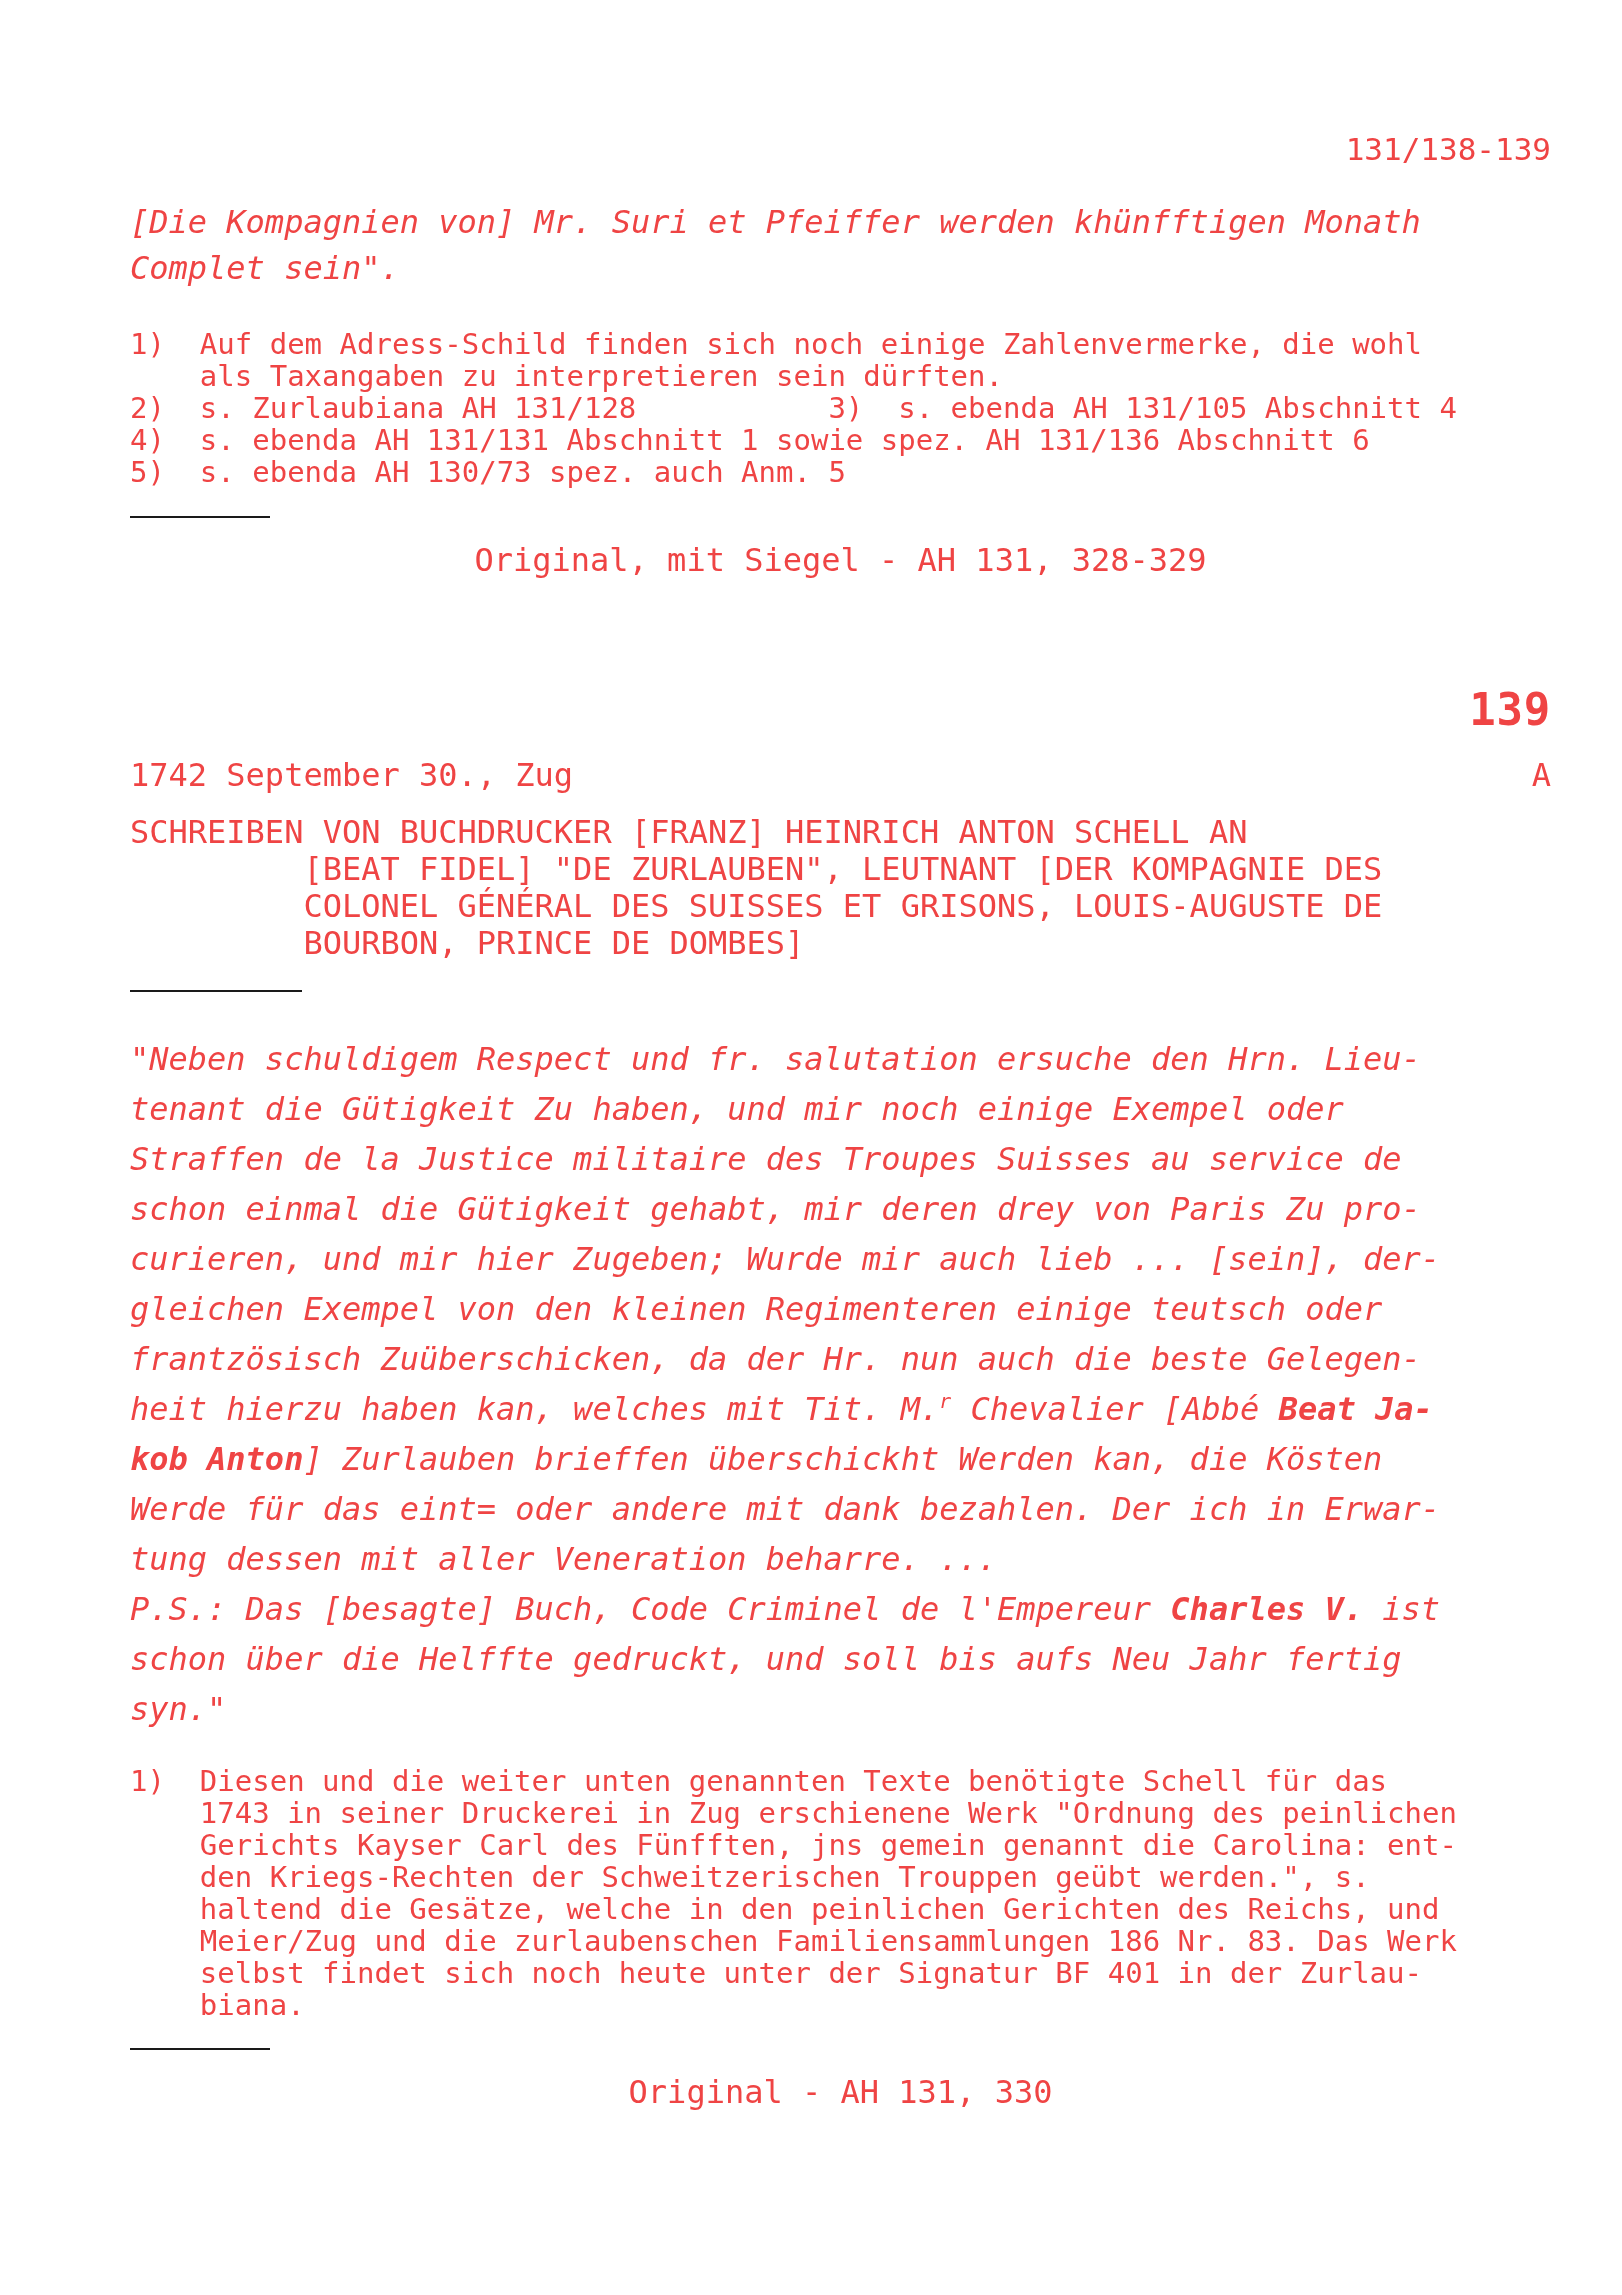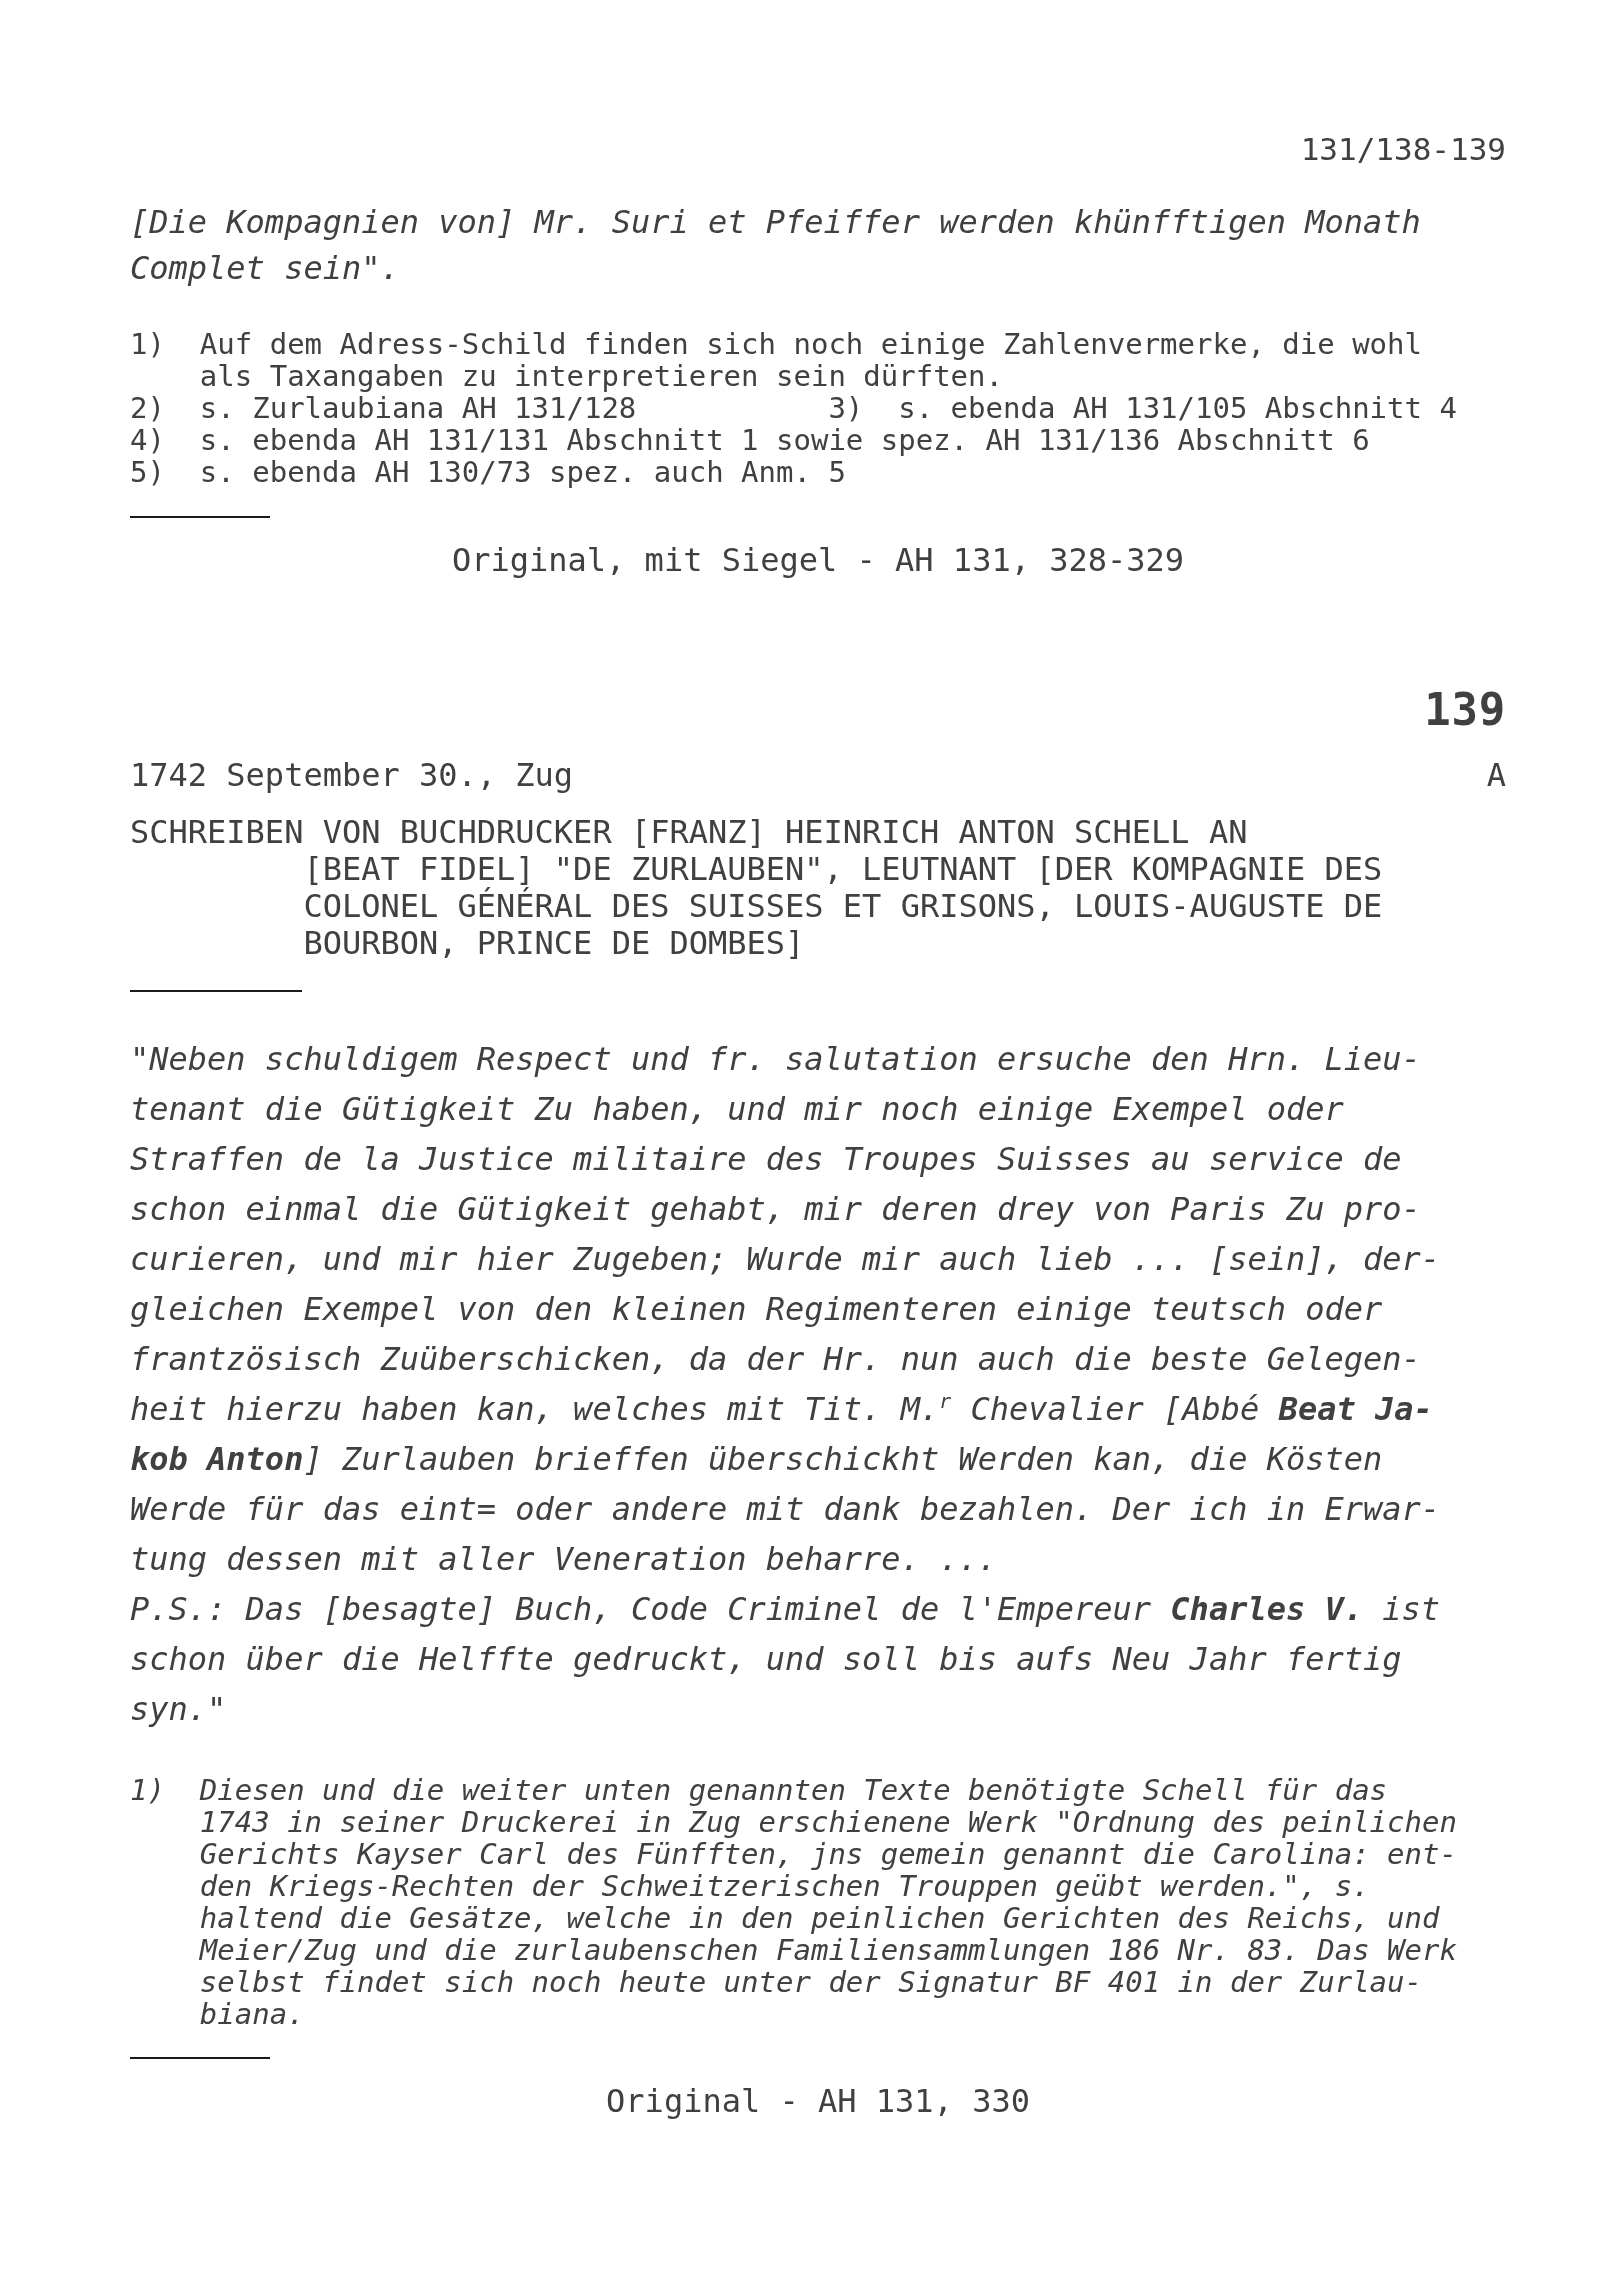--- a/index.html
+++ b/index.html
@@ -2,23 +2,23 @@
 <html style="font-size:13px"><head>
 <meta charset="utf-8">
 <style>
   * { margin: 0; padding: 0; box-sizing: border-box; }
   html, body { background: #ffffff; }
   .page {
     position: relative;
     width: 1622px;
     height: 2295px;
     background: #ffffff;
-    color: #404040;
+    color: #ef4444;
     font-family: "DejaVu Sans Mono", "Liberation Mono", monospace;
-    padding: 131px 116px 0 130px;
+    padding: 131px 71px 0 130px;
     overflow: hidden;
   }
   .pagenum {
     text-align: right;
     font-size: 31px;
     line-height: 36px;
   }
   .tline { white-space: pre; }
   .quote138 {
     margin-top: 32px;
@@ -62,22 +62,21 @@
     font-size: 32px;
     line-height: 37px;
   }
   .quote139 {
     margin-top: 42px;
     font-style: italic;
     font-size: 32px;
     line-height: 50px;
   }
   .footnotes2 {
-    margin-top: 40px;
-    font-style: italic;
+    margin-top: 31px;
     font-size: 29px;
     line-height: 32px;
   }
   .b { font-weight: bold; }
   .sup {
     vertical-align: super;
     font-size: 62%;
     line-height: 0;
   }
 </style>

